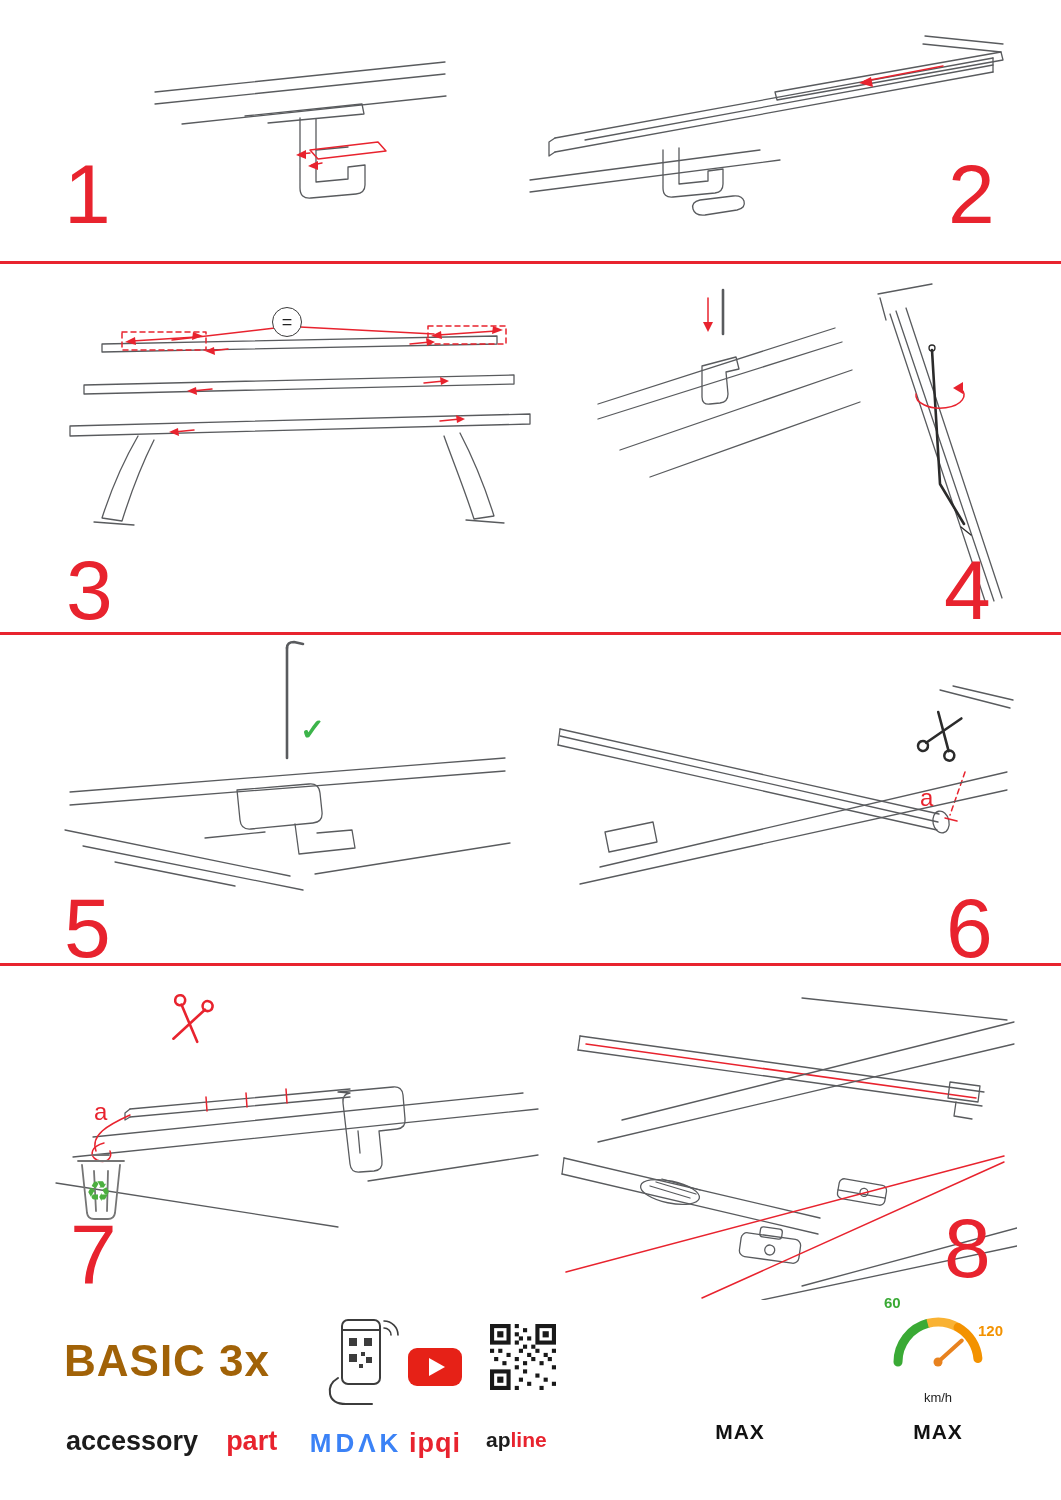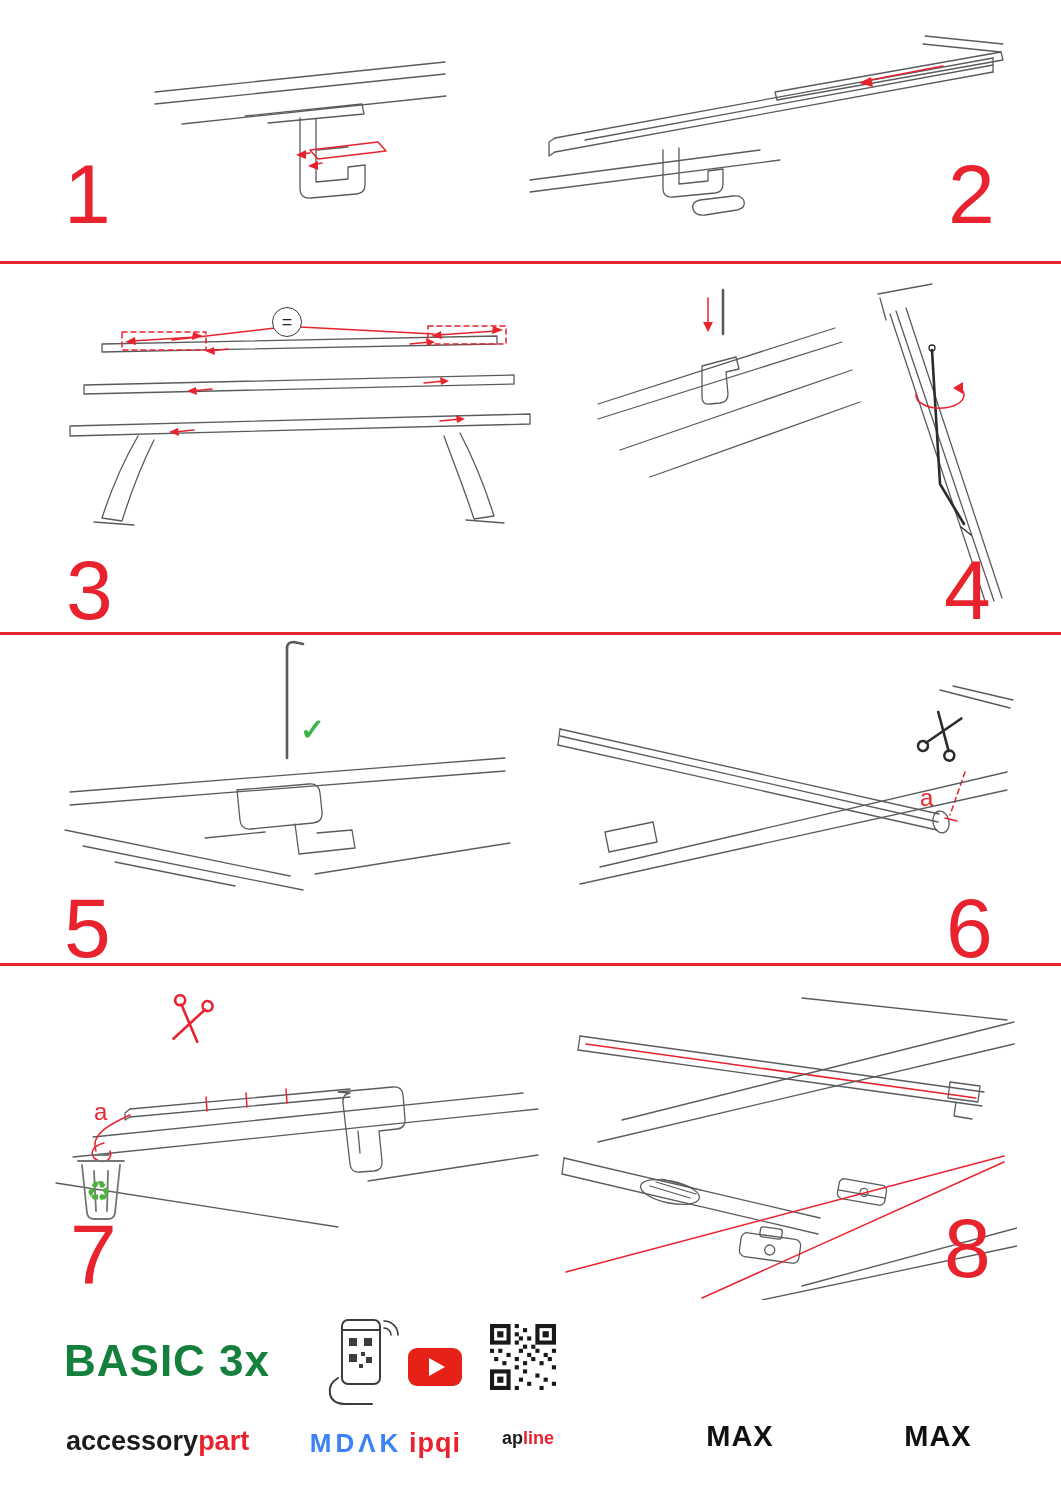--- a/index.html
+++ b/index.html
@@ -24,34 +24,34 @@
   svg.line .bin{ stroke:#757575; stroke-width:1.8; }
   .eq-badge{
     position:absolute; width:30px; height:30px; border:1.6px solid #3a3a3a; border-radius:50%;
     display:flex; align-items:center; justify-content:center; font-size:18px; color:#222; background:#fff;
   }
   .a-label{ position:absolute; color:var(--red); font-size:24px; line-height:1; }
   .check{ position:absolute; color:#3cb44a; font-size:30px; font-weight:bold; line-height:1; }
   .recycle{ position:absolute; color:#4caf3f; font-size:28px; line-height:1; }
   
   .brand{ position:absolute; left:64px; top:1336px; font-size:44px; font-weight:bold;
-          color:#15803d; letter-spacing:1px; }
+          color:#a16207; letter-spacing:1px; }
   .brand-sub{ position:absolute; left:66px; top:1426px; font-size:27px; font-weight:bold; color:#1c1c1c; }
-  .brand-sub .r{ color:var(--red); }
+  .brand-sub .r{ color:var(--red);margin-left:28px; }
   .mdak{ position:absolute; left:296px; top:1428px; width:120px; text-align:center;
          font-size:26px; font-weight:bold; color:#3b82f6; letter-spacing:4px; }
   .ipqi{ position:absolute; left:402px; top:1428px; width:66px; text-align:center;
          font-size:27px; font-weight:bold; color:var(--red); letter-spacing:1px; }
-  .apline{ position:absolute; left:486px; top:1428px; width:84px; text-align:center;
-           font-size:18px; font-weight:bold; color:#1c1c1c; }
+  .apline{ position:absolute; left:486px; top:1428px; width:84px; text-align:left;
+           font-size:21px; font-weight:bold; color:#1c1c1c; }
   .apline .r{ color:var(--red); }
   .weight-wrap{ position:absolute; left:672px; top:1296px; width:136px; height:108px; }
   .weight-label{ position:absolute; left:0; top:50px; width:136px; text-align:center;
                  color:var(--red); font-size:23px; font-weight:bold; letter-spacing:1px; }
-  .max{ position:absolute; width:100px; text-align:center; font-size:29px; font-weight:bold;
+  .max{ position:absolute; width:100px; text-align:center; font-size:21px; font-weight:bold;
         color:#111; letter-spacing:1px; top:1420px; }
   .speed-wrap{ position:absolute; left:868px; top:1294px; width:140px; height:118px; }
   .speed-low{ position:absolute; left:16px; top:0; font-size:15px; font-weight:bold; color:#3aaa35; }
   .speed-high{ position:absolute; left:110px; top:28px; font-size:15px; font-weight:bold; color:#f39200; }
   .speed-unit{ position:absolute; left:0; top:96px; width:140px; text-align:center; font-size:13px; color:#222; }
 </style>
 </head>
 <body>
 
 <div class="page">
@@ -323,15 +323,27 @@
         <rect x="52" y="52" width="4" height="4"></rect>
       <rect x="60" y="56" width="4" height="4"></rect>
         <rect x="24" y="60" width="4" height="4"></rect>
         <rect x="48" y="60" width="4" height="4"></rect>
     </g>
   </svg>
   <div class="apline"><span>ap</span><span class="r">line</span></div>
 
   <div class="max" style="left:690px">MAX</div>
 
+  <div class="speed-wrap">
+    <svg style="position:absolute;left:8px;top:2px" width="125" height="110" viewBox="0 0 125 110">
+      <path d="M22 66 A40 40 0 0 1 51.6 27.4" fill="none" stroke="#3aaa35" stroke-width="9" stroke-linecap="round"></path>
+      <path d="M51.6 27.4 A40 40 0 0 1 82 31.4" fill="none" stroke="#f9b233" stroke-width="9"></path>
+      <path d="M82 31.4 A40 40 0 0 1 101.9 62.5" fill="none" stroke="#f39200" stroke-width="9" stroke-linecap="round"></path>
+      <line x1="62" y1="66" x2="85.8" y2="44.6" stroke="#e8821e" stroke-width="4" stroke-linecap="round"></line>
+      <circle cx="62" cy="66" r="4.5" fill="#e8821e"></circle>
+    </svg>
+    <div class="speed-low">60</div>
+    <div class="speed-high">120</div>
+    <div class="speed-unit">km/h</div>
+  </div>
   <div class="max" style="left:888px">MAX</div>
 
 </div>
 
 </body></html>

